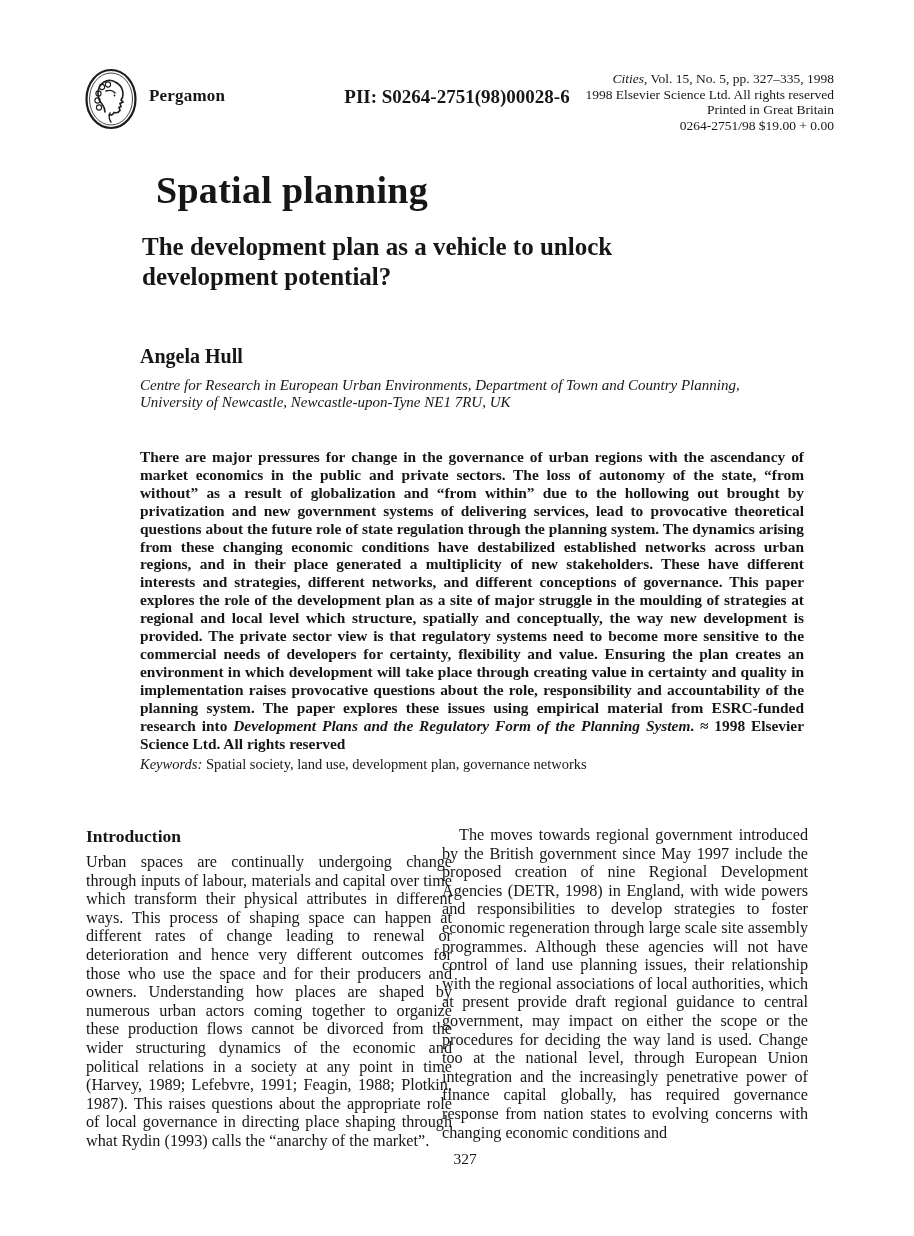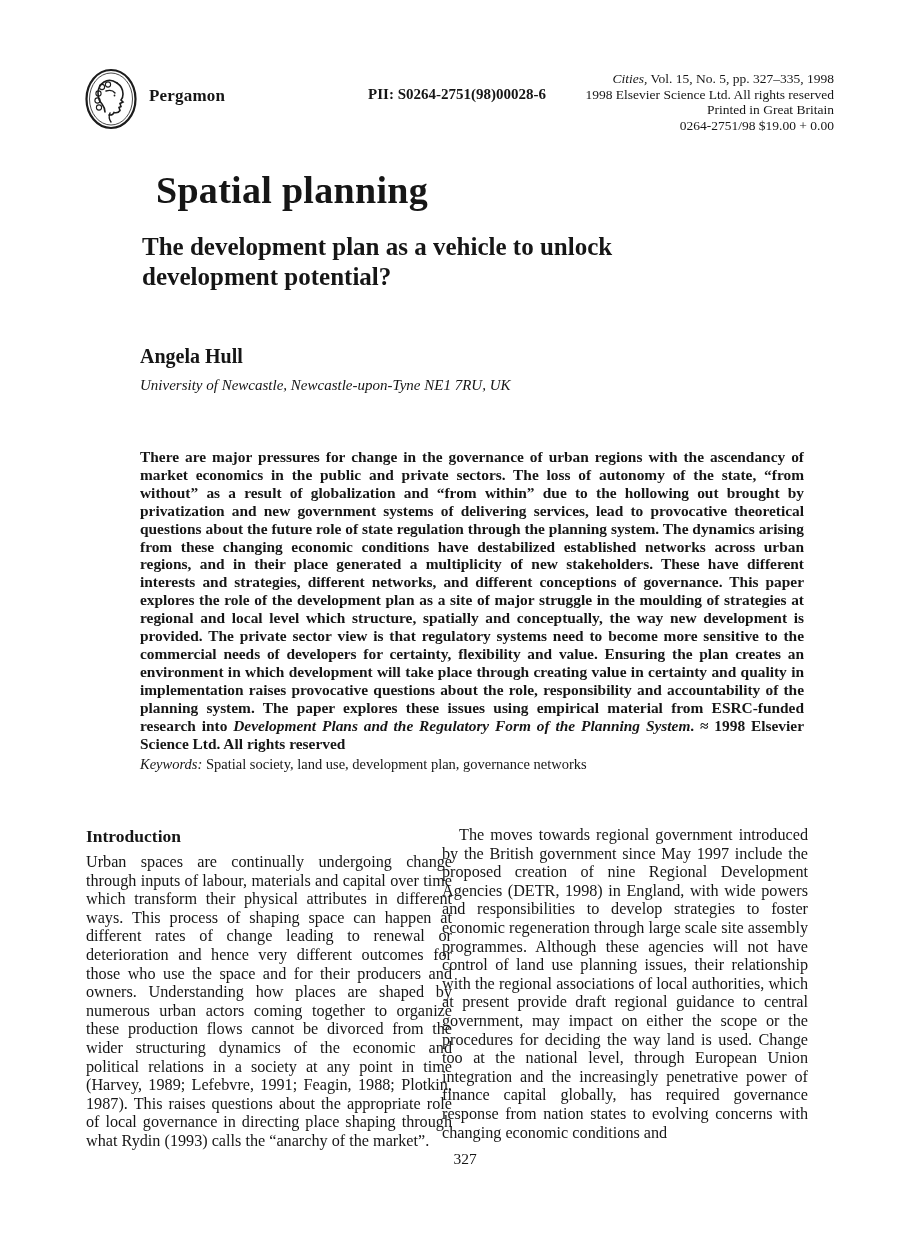--- a/index.html
+++ b/index.html
@@ -32,21 +32,21 @@
     font-size: 17px;
     font-weight: bold;
     letter-spacing: 0.2px;
   }
   .pii {
     position: absolute;
     left: 0;
     right: 0;
     top: 86px;
     text-align: center;
-    font-size: 15px;
+    font-size: 19px;
     font-weight: bold;
   }
   .pub-info {
     position: absolute;
     right: 80px;
     top: 71px;
     text-align: right;
     font-size: 13.5px;
     line-height: 15.6px;
     white-space: nowrap;
@@ -173,20 +173,21 @@
     <div><span style="font-style: italic; margin-left: 24px;">Cities,</span><span> Vol. 15, No. 5, pp. 327–335, 1998</span></div>
     <div><span>1998 Elsevier Science Ltd. All rights reserved</span></div>
     <div><span>Printed in Great Britain</span></div>
     <div><span>0264-2751/98 $19.00 + 0.00</span></div>
   </div>
 
   <h1 class="title">Spatial planning</h1>
   <h2 class="subtitle">The development plan as a vehicle to unlock development potential?</h2>
   <div class="author">Angela Hull</div>
   <div class="affiliation">
+    <div>Centre for Research in European Urban Environments, Department of Town and Country Planning,</div>
     <div>University of Newcastle, Newcastle-upon-Tyne NE1 7RU, UK</div>
   </div>
 
   <div class="abstract"><span>There are major pressures for change in the governance of urban regions with the ascendancy of market economics in the public and private sectors. The loss of autonomy of the state, “from without” as a result of globalization and “from within” due to the hollowing out brought by privatization and new government systems of delivering services, lead to provocative theoretical questions about the future role of state regulation through the planning system. The dynamics arising from these changing economic conditions have destabilized established networks across urban regions, and in their place generated a multiplicity of new stakeholders. These have different interests and strategies, different networks, and different conceptions of governance. This paper explores the role of the development plan as a site of major struggle in the moulding of strategies at regional and local level which structure, spatially and conceptually, the way new development is provided. The private sector view is that regulatory systems need to become more sensitive to the commercial needs of developers for certainty, flexibility and value. Ensuring the plan creates an environment in which development will take place through creating value in certainty and quality in implementation raises provocative questions about the role, responsibility and accountability of the planning system. The paper explores these issues using empirical material from ESRC-funded research into </span><span style="font-style: italic;">Development Plans and the Regulatory Form of the Planning System</span><span>. ≈ 1998 Elsevier Science Ltd. All rights reserved</span></div>
   <div class="keywords"><span style="font-style: italic;">Keywords:</span><span> Spatial society, land use, development plan, governance networks</span></div>
 
   <div class="col-left">
     <h3 class="section-heading">Introduction</h3>
     <p class="body-par">Urban spaces are continually undergoing change through inputs of labour, materials and capital over time which transform their physical attributes in different ways. This process of shaping space can happen at different rates of change leading to renewal or deterioration and hence very different outcomes for those who use the space and for their producers and owners. Understanding how places are shaped by numerous urban actors coming together to organize these production flows cannot be divorced from the wider structuring dynamics of the economic and political relations in a society at any point in time (Harvey, 1989; Lefebvre, 1991; Feagin, 1988; Plotkin, 1987). This raises questions about the appropriate role of local governance in directing place shaping through what Rydin (1993) calls the “anarchy of the market”.</p>
   </div>

